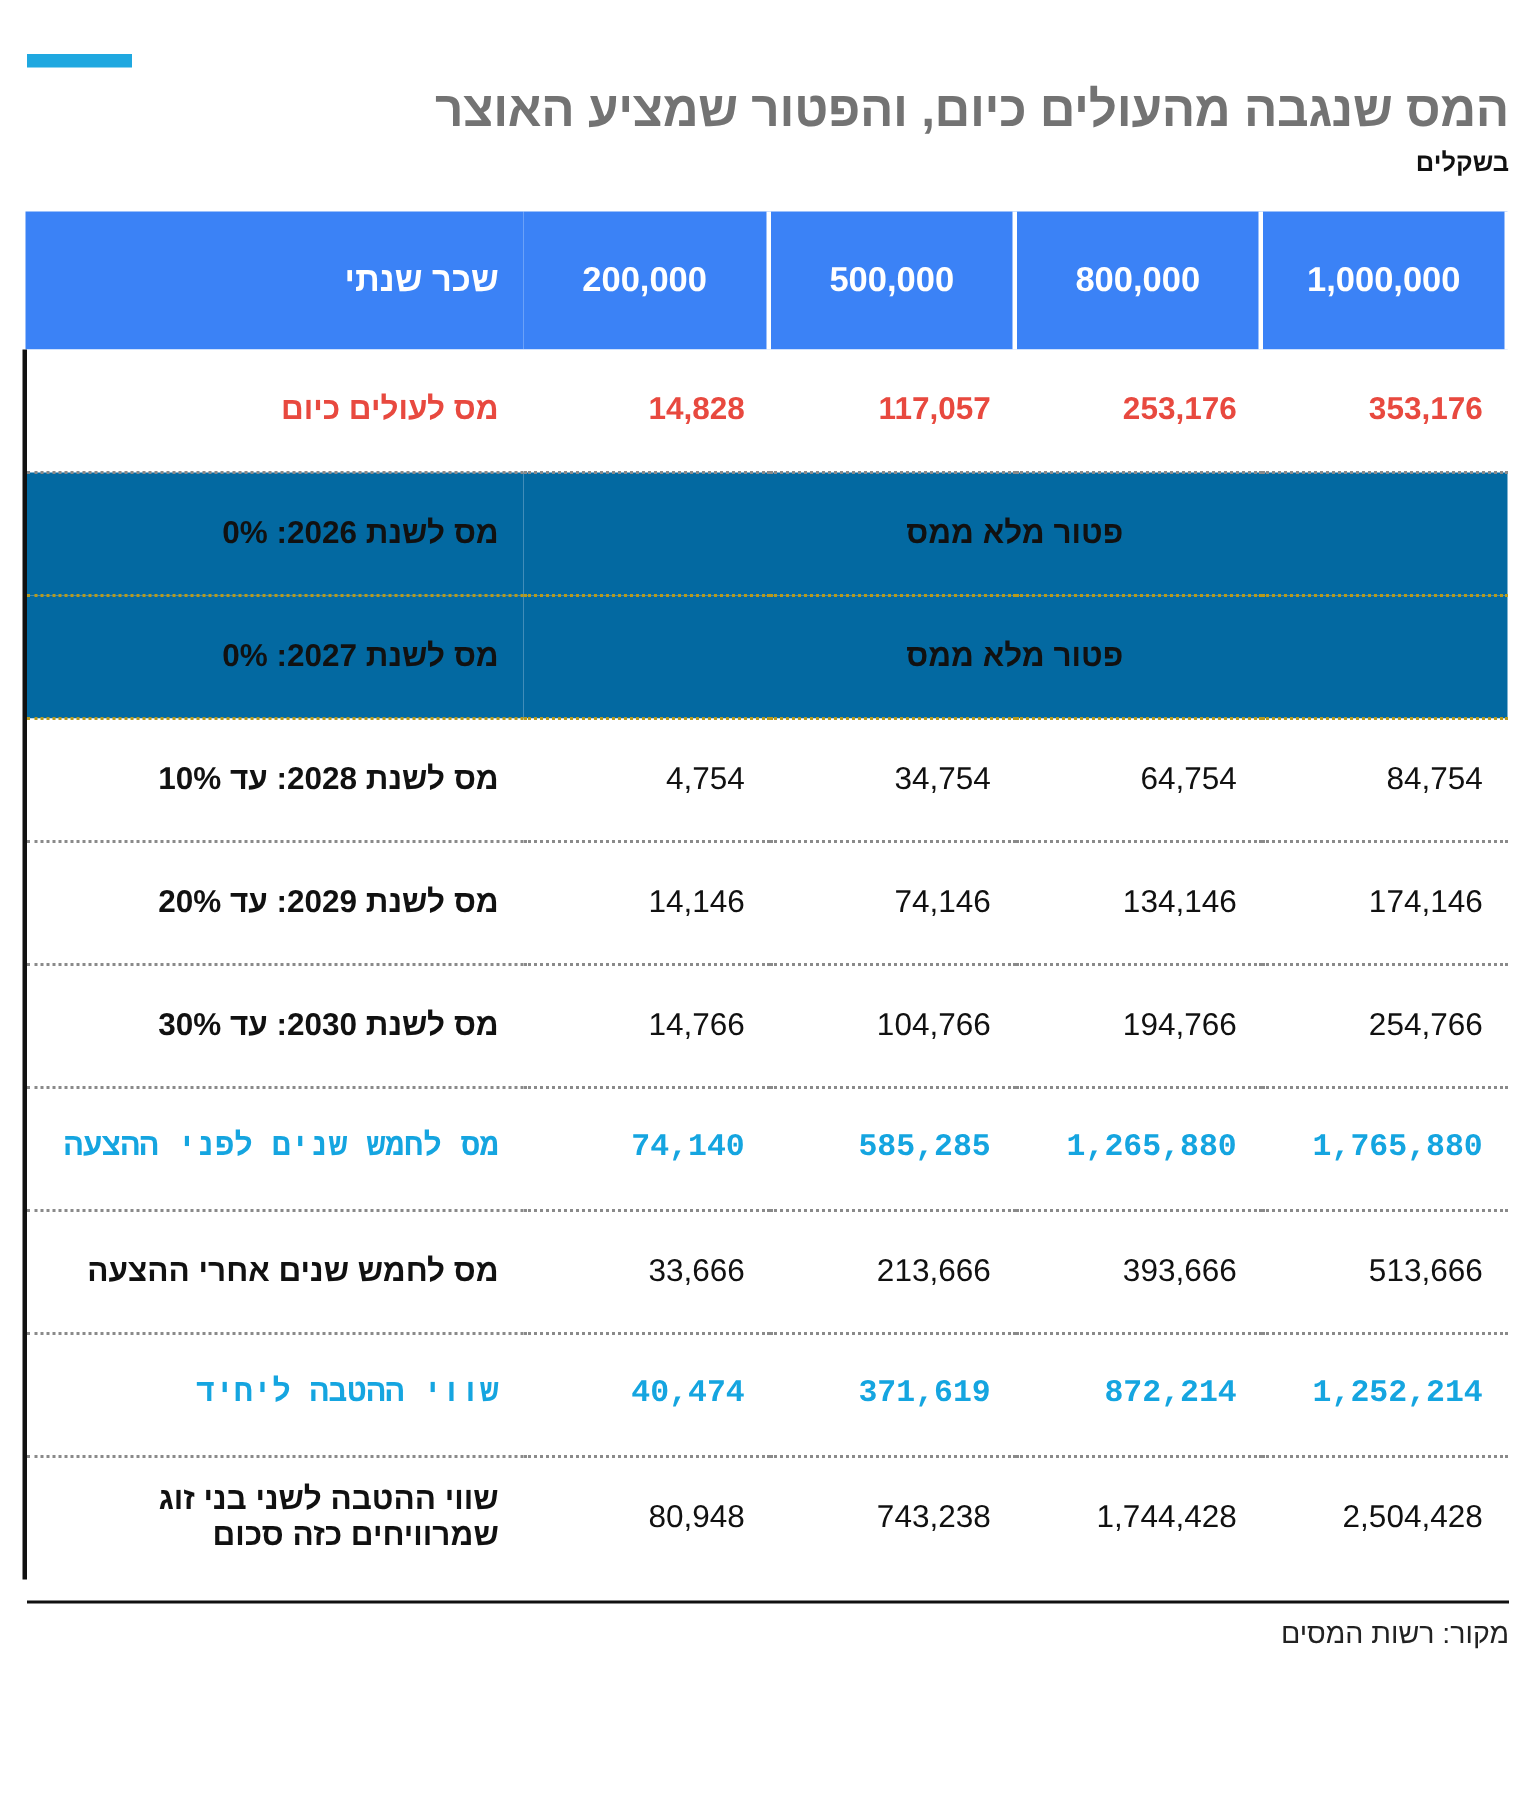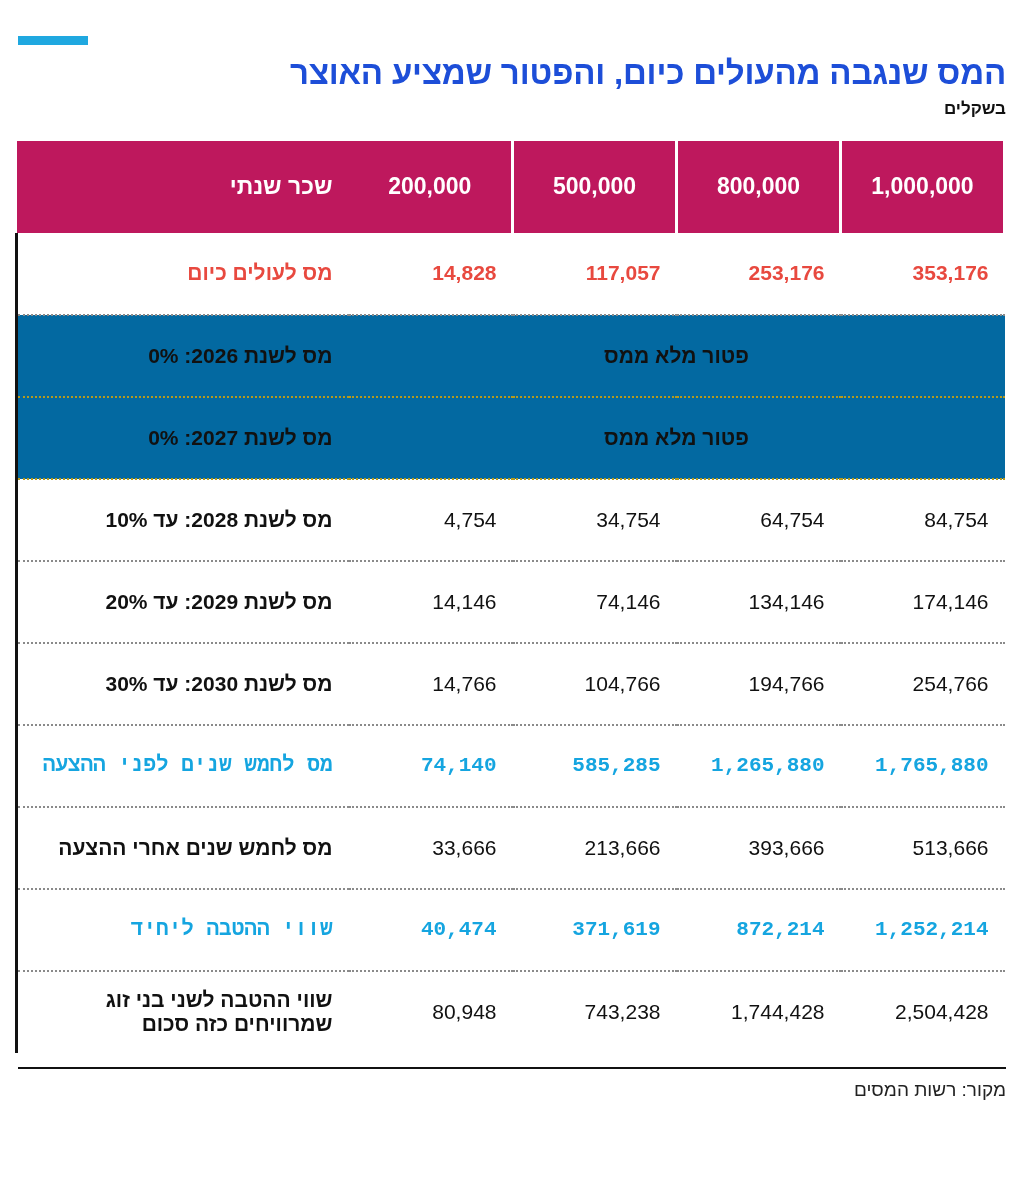--- a/index.html
+++ b/index.html
@@ -34,21 +34,21 @@
   .title-block {
     padding-top: 54px;
     text-align: right;
   }
   .title {
     font-size: 33px;
     font-weight: bold;
     letter-spacing: -0.2px;
     line-height: 1.15;
     margin: 0;
-    color: #1d4ed8;
+    color: #737373;
   }
   .subtitle {
     font-size: 17px;
     font-weight: bold;
     margin: 7px 0 0 0;
     color: #111111;
   }
 
   
   .table-wrap {
@@ -56,21 +56,21 @@
   }
   table.data {
     width: 988px;
     border-collapse: collapse;
     table-layout: fixed;
   }
   table.data col.label-col { width: 332px; }
   table.data col.val-col   { width: 164px; }
 
   thead th {
-    background: #be185d;
+    background: #3b82f6;
     color: #ffffff;
     font-size: 23px;
     font-weight: bold;
     height: 92px;
     vertical-align: middle;
     padding: 0 16px;
     box-sizing: border-box;
   }
   thead th.label {
     text-align: right;

